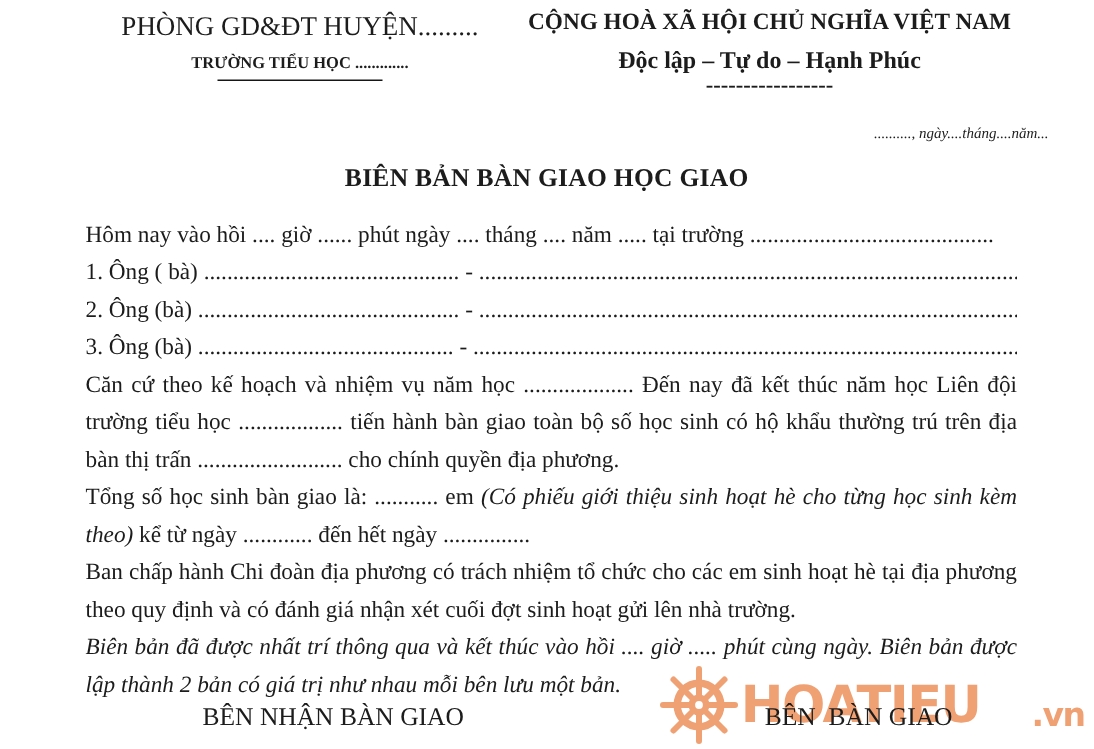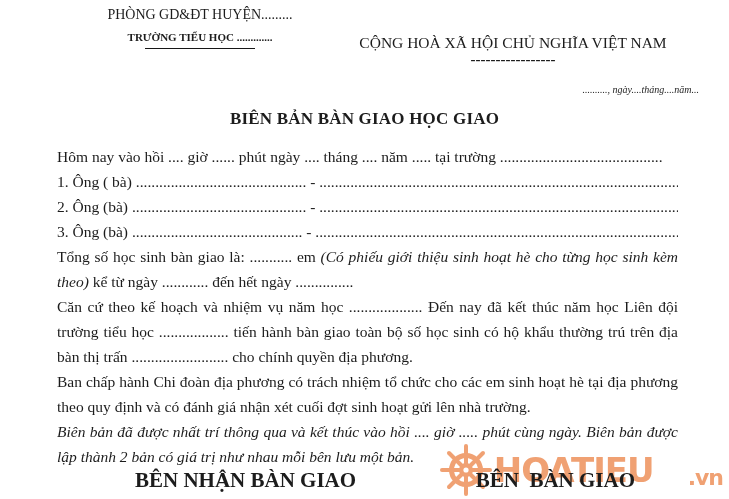--- a/index.html
+++ b/index.html
@@ -6,25 +6,25 @@
   .page{
     position:relative;
     width:729px;height:499px;
     background:#ffffff;
     font-family:"Liberation Serif", serif;
     color:#1c1c1c;
     overflow:hidden;
   }
   
   .header-left{position:absolute;left:40px;top:7px;width:320px;text-align:center;}
-  .header-left .dept{font-size:14px;}
+  .header-left .dept{font-size:18px;}
   .header-left .school{font-size:11px;font-weight:bold;margin-top:8px;}
   .header-left .rule{width:110px;border-top:1.6px solid #161616;margin:5px auto 0;}
   .header-right{position:absolute;left:347px;top:6px;width:332px;text-align:center;}
-  .header-right .national{font-size:15.5px;font-weight:normal;margin-top:28px;}
+  .header-right .national{font-size:15.5px;font-weight:bold;}
   .header-right .motto{font-size:16px;font-weight:bold;margin-top:8px;}
   .header-right .dashes{font-size:15px;font-weight:bold;line-height:9px;margin-top:3px;letter-spacing:0;}
   .date-line{
     position:absolute;top:84px;right:30px;
     font-style:italic;font-size:10px;
   }
   .doc-title{
     position:absolute;top:109px;left:0;width:100%;
     text-align:center;font-weight:bold;font-size:17px;letter-spacing:.2px;
   }
@@ -35,21 +35,21 @@
     text-align:justify;
     z-index:1;
   }
   .content p{margin:0;}
   .one-line{white-space:nowrap;overflow:hidden;text-align:left;}
   .it{font-style:italic;}
   
   .signatures{
     position:absolute;left:57px;right:56px;top:468px;
     display:flex;justify-content:space-between;
-    font-weight:bold;font-size:21px;
+    font-weight:normal;font-size:17px;
     z-index:1;
   }
   .sig{white-space:pre;}
   .sig-left{margin-left:78px;}
   .sig-right{margin-right:38px;}
   
   .watermark{
     position:absolute;right:6px;bottom:3px;
     display:flex;align-items:center;
     color:#f0a173;
@@ -67,34 +67,35 @@
 <div class="page">
 
   <div class="header-left">
     <div class="dept">PHÒNG GD&amp;ĐT HUYỆN.........</div>
     <div class="school">TRƯỜNG TIỂU HỌC .............</div>
     <div class="rule"></div>
   </div>
 
   <div class="header-right">
     <div class="national">CỘNG HOÀ XÃ HỘI CHỦ NGHĨA VIỆT NAM</div>
+    <div class="motto">Độc lập – Tự do – Hạnh Phúc</div>
     <div class="dashes">-----------------</div>
   </div>
 
   <div class="date-line">.........., ngày....tháng....năm...</div>
 
   <div class="doc-title">BIÊN BẢN BÀN GIAO HỌC GIAO</div>
 
   <div class="content">
     <p class="one-line">Hôm nay vào hồi .... giờ ...... phút ngày .... tháng .... năm ..... tại trường ..........................................</p>
     <p class="one-line">1. Ông ( bà) ............................................ - ........................................................................................................................</p>
     <p class="one-line">2. Ông (bà) ............................................. - ........................................................................................................................</p>
     <p class="one-line">3. Ông (bà) ............................................ - ........................................................................................................................</p>
+    <p>Căn cứ theo kế hoạch  và nhiệm vụ năm học ................... Đến nay đã kết thúc năm học Liên đội trường tiểu học .................. tiến hành bàn giao toàn bộ số học sinh có hộ khẩu thường trú trên địa bàn thị trấn ......................... cho chính quyền địa phương.</p>
     <p><span>Tổng số học sinh bàn giao là: ........... em </span><span class="it">(Có phiếu giới thiệu sinh hoạt hè cho từng học sinh kèm theo)</span><span> kể từ ngày ............ đến hết ngày ...............</span></p>
-    <p>Căn cứ theo kế hoạch  và nhiệm vụ năm học ................... Đến nay đã kết thúc năm học Liên đội trường tiểu học .................. tiến hành bàn giao toàn bộ số học sinh có hộ khẩu thường trú trên địa bàn thị trấn ......................... cho chính quyền địa phương.</p>
     <p>Ban chấp hành Chi đoàn địa phương có trách nhiệm tổ chức cho các em sinh hoạt hè tại địa phương theo quy định và có đánh giá nhận xét cuối đợt sinh hoạt gửi lên nhà trường.</p>
     <p class="it">Biên bản đã được nhất trí thông qua và kết thúc vào hồi .... giờ ..... phút cùng ngày. Biên bản được lập thành 2 bản có giá trị như nhau mỗi bên lưu một bản.</p>
   </div>
 
   <div class="signatures">
     <div class="sig sig-left">BÊN NHẬN BÀN GIAO</div>
     <div class="sig sig-right">BÊN  BÀN GIAO</div>
   </div>
 
   <div class="watermark">

